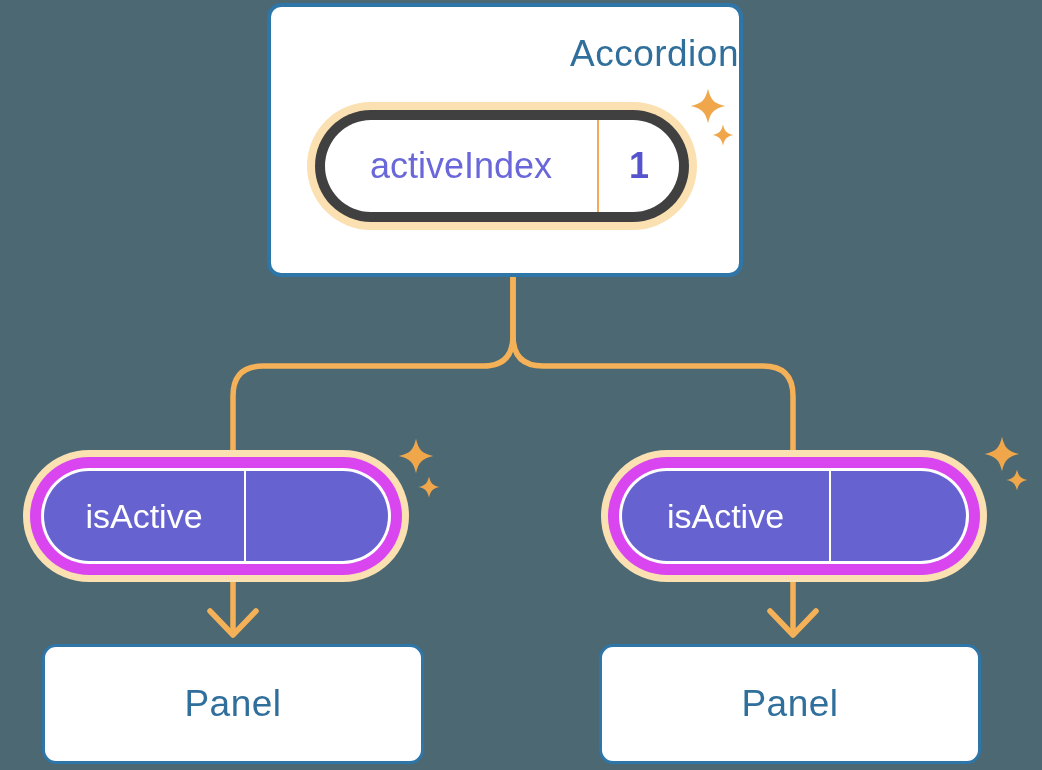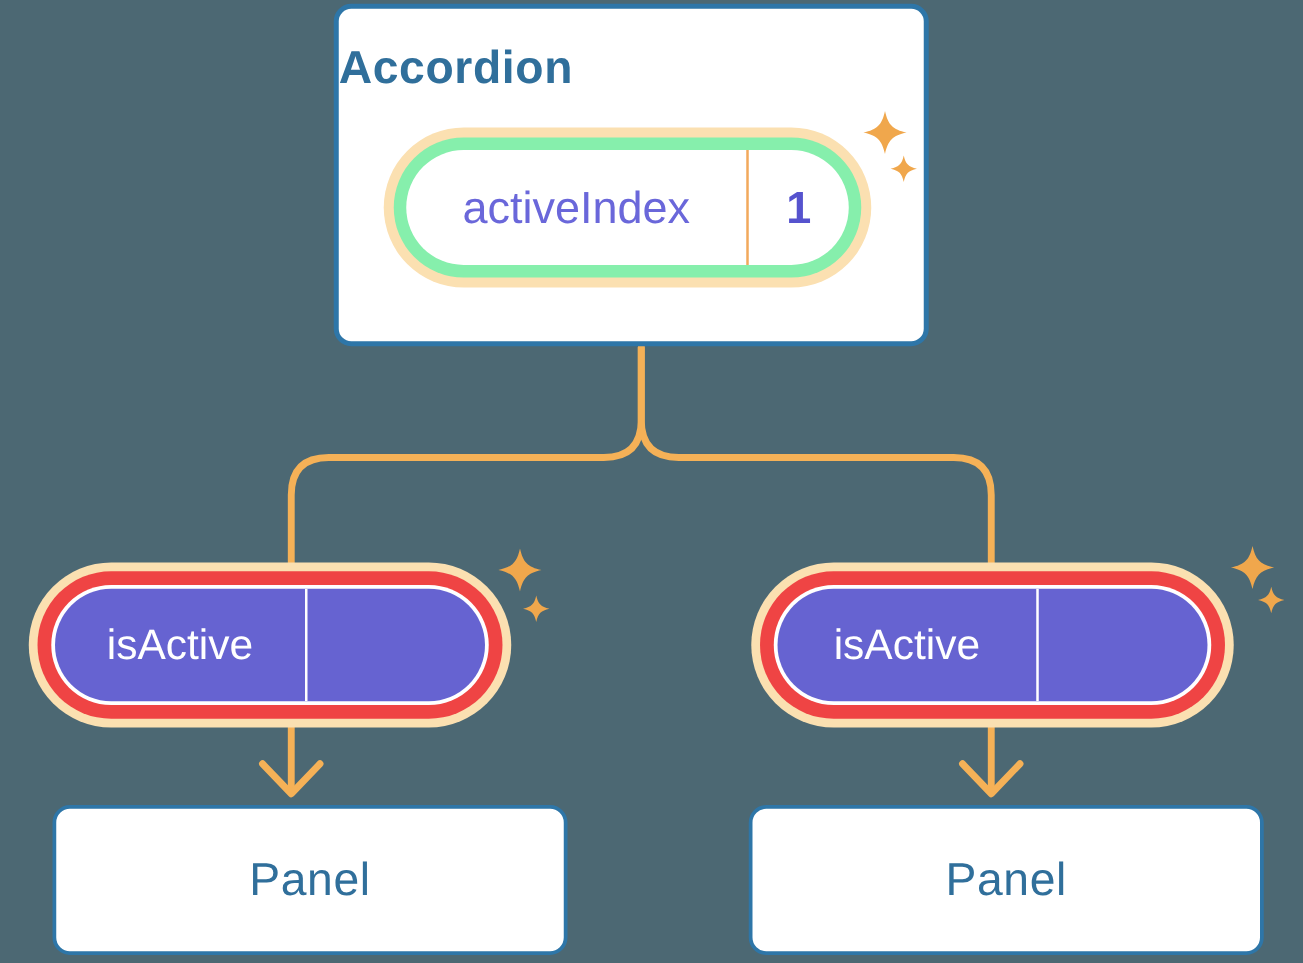--- a/index.html
+++ b/index.html
@@ -21,45 +21,45 @@
   
   .card {
     position:absolute;
     background:#ffffff;
     border:4px solid #2E76A8;
     border-radius:14px;
     box-sizing:border-box;
   }
   .accordion-card { left:267px; top:3px; width:476px; height:274px; }
   .card-title {
-    position:absolute; left:0; right:16px; top:26px;
-    text-align:left;
-    font-size:37px; font-weight:700; letter-spacing:.5px;
+    position:absolute; left:0; right:0; top:26px;
+    text-align:right;
+    font-size:37px; font-weight:400; letter-spacing:.5px;
     color:#306F9B;
   }
   .panel-card {
-    width:412px; height:120px; top:644px;
+    width:382px; height:120px; top:644px;
     border-width:3px;
     display:flex; align-items:center; justify-content:center;
   }
   .panel-left  { left:42px; }
   .panel-right { left:599px; }
   .panel-title { font-size:37px; font-weight:500; letter-spacing:.5px; color:#306F9B; }
 
   
   .state-pill {
     position:absolute; left:36px; top:95px;
     width:390px; height:128px;
     background:#FBE0B1;           
     border-radius:999px;
     padding:8px; box-sizing:border-box;
     display:flex;
   }
   .state-ring {
-    flex:1; background:#86efac;   
+    flex:1; background:#404040;   
     border-radius:999px; padding:10px; box-sizing:border-box;
     display:flex;
     justify-content:flex-end;
   }
   .state-body {
     flex:1; background:#ffffff;
     border-radius:999px;
     display:flex; align-items:stretch; overflow:hidden;
   }
   .state-name {
@@ -76,21 +76,21 @@
   .prop-pill {
     position:absolute; top:450px;
     width:386px; height:132px;
     background:#FBE0B1;           
     border-radius:999px; padding:7px; box-sizing:border-box;
     display:flex;
   }
   .prop-left  { left:23px; }
   .prop-right { left:601px; }
   .prop-ring {
-    flex:1; background:#ef4444; border-radius:999px;
+    flex:1; background:#d946ef; border-radius:999px;
     padding:11px; box-sizing:border-box; display:flex;
   }
   .prop-gap {
     flex:1; background:#ffffff; border-radius:999px;
     padding:3px; box-sizing:border-box; display:flex;
   }
   .prop-body {
     flex:1; background:#6663D1; border-radius:999px;
     display:flex; align-items:stretch; overflow:hidden;
   }

